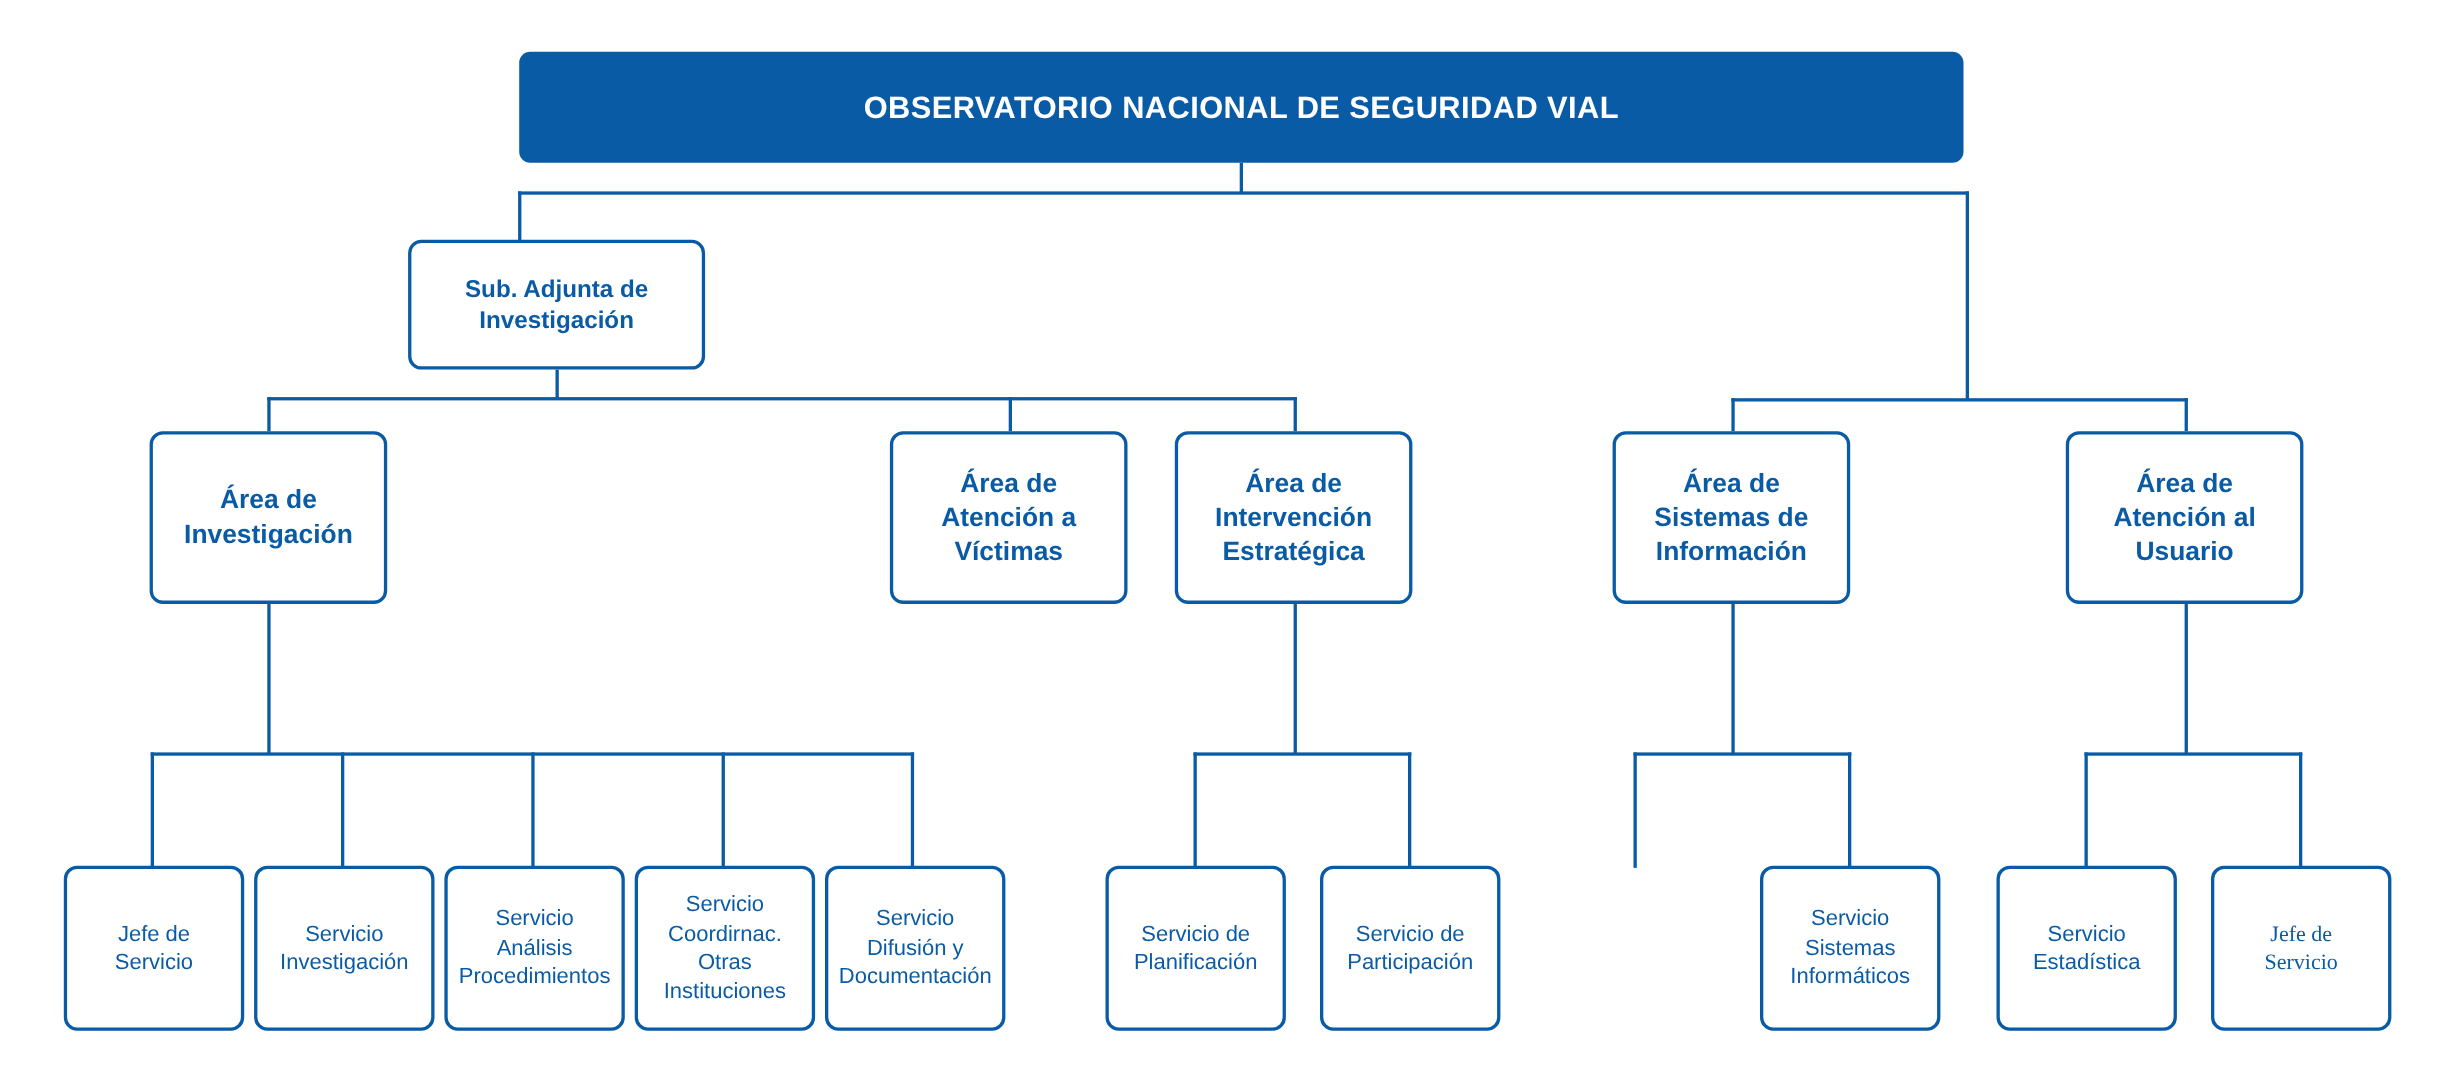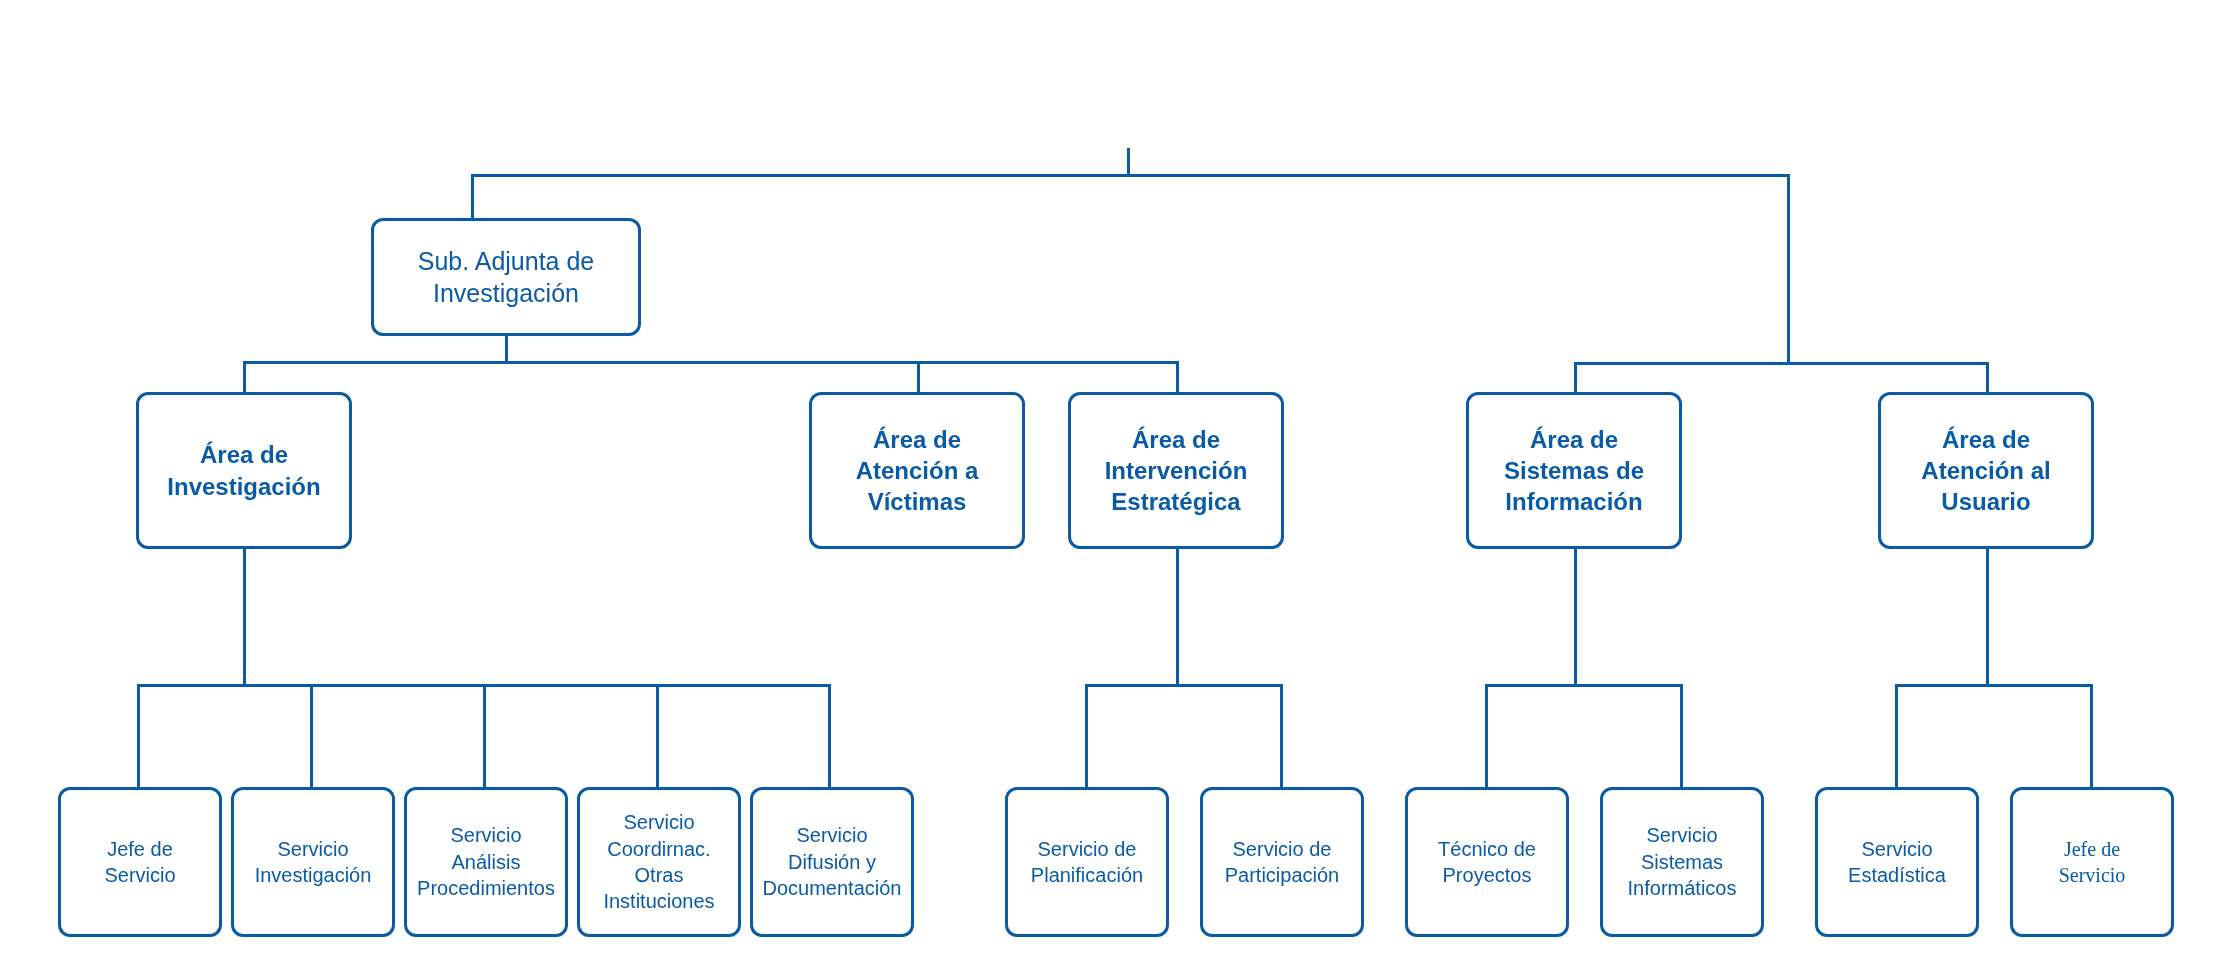--- a/index.html
+++ b/index.html
@@ -60,42 +60,45 @@
     justify-content: center;
     padding: 4px 8px;
   }
   .node .label {
     color: #0a5ba5;
     text-align: center;
     white-space: pre-line;
   }
 
   .node.division .label {
-    font-size: 25px;
-    font-weight: normal;
+    font-size: 22px;
+    font-weight: bold;
     line-height: 1.28;
   }
 
   .node.area .label {
     font-size: 24px;
     font-weight: bold;
     line-height: 1.3;
   }
 
   .node.leaf .label {
     font-size: 20px;
     font-weight: normal;
     line-height: 1.32;
   }
 </style>
 </head>
 <body>
 
 <div id="chart-root">
 
+  <div class="root-node">
+    <span class="label">OBSERVATORIO NACIONAL DE SEGURIDAD VIAL</span>
+  </div>
 
   <div class="ln v" style="left:1127px; top:148px;  height:28px;"></div>
   <div class="ln h" style="left:471px;  top:174px;  width:1319px;"></div>
   <div class="ln v" style="left:471px;  top:174px;  height:46px;"></div>
   <div class="ln v" style="left:1787px; top:174px;  height:190px;"></div>
 
   <div class="node division" style="left:371px; top:218px; width:270px; height:118px;">
     <span class="label">Sub. Adjunta de
 Investigación</span>
   </div>
@@ -193,24 +196,20 @@
   <div class="node leaf" style="left:1005px; top:787px; width:164px; height:150px;">
     <span class="label">Servicio de
 Planificación</span>
   </div>
 
   <div class="node leaf" style="left:1200px; top:787px; width:164px; height:150px;">
     <span class="label">Servicio de
 Participación</span>
   </div>
 
-  <div class="node leaf" style="left:1405px; top:787px; width:164px; height:150px;">
-    <span class="label">Técnico de
-Proyectos</span>
-  </div>
 
   <div class="node leaf" style="left:1600px; top:787px; width:164px; height:150px;">
     <span class="label">Servicio
 Sistemas
 Informáticos</span>
   </div>
 
   <div class="node leaf" style="left:1815px; top:787px; width:164px; height:150px;">
     <span class="label">Servicio
 Estadística</span>

